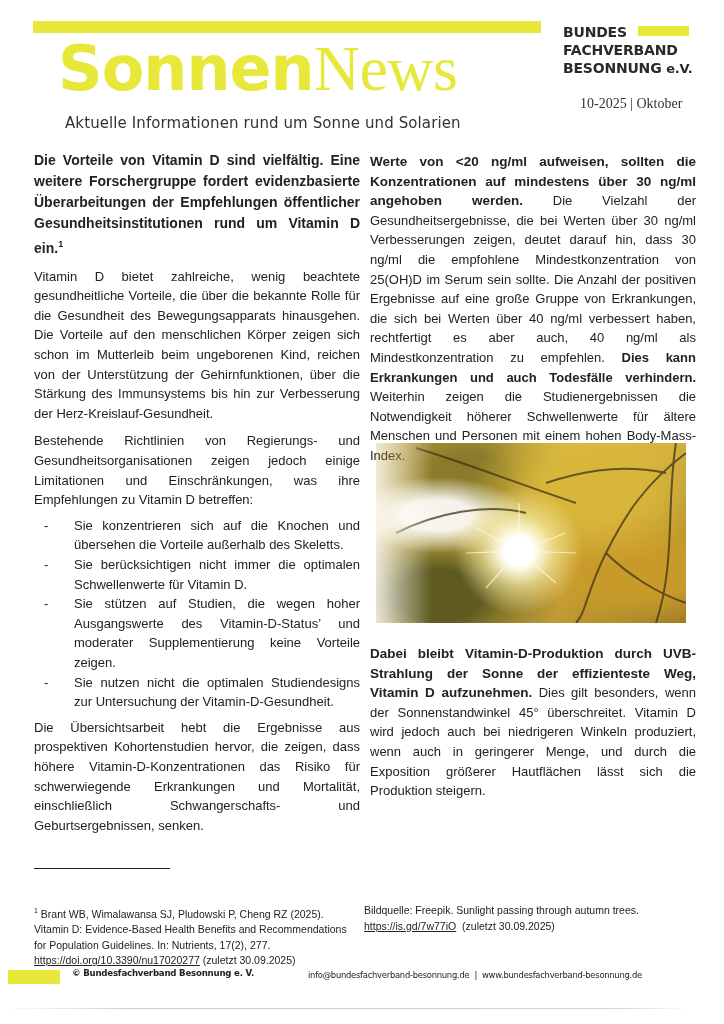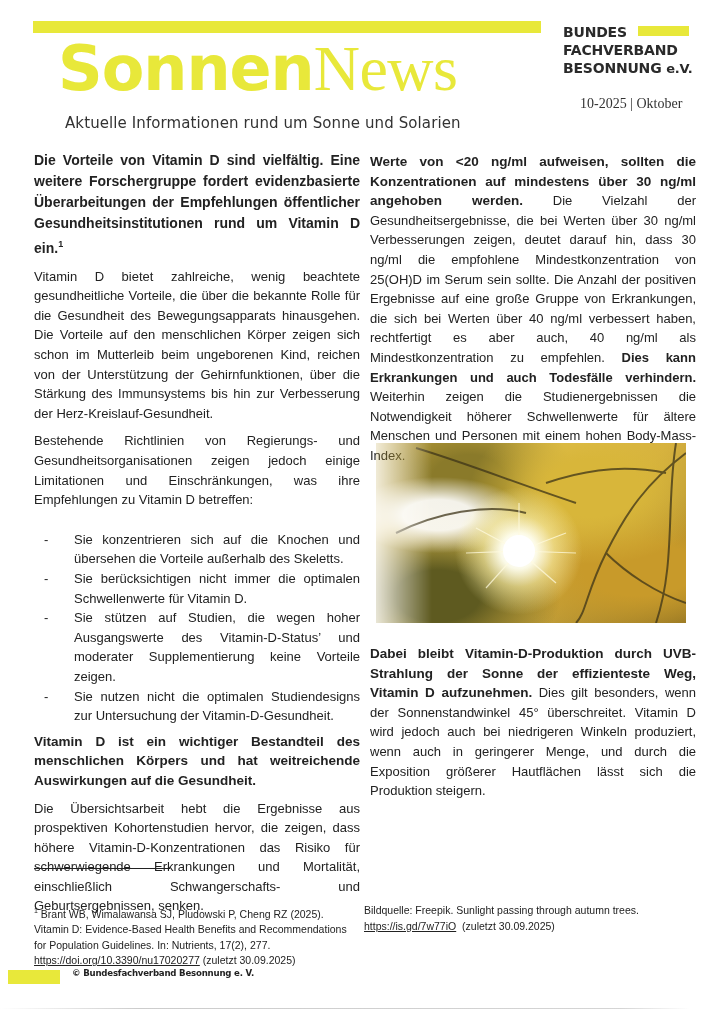--- a/index.html
+++ b/index.html
@@ -71,28 +71,27 @@
 <div class="abs logo">
   <div class="line">BUNDES</div>
   <div class="line">FACHVERBAND</div>
   <div class="line"><span>BESONNUNG</span> <span class="ev">e.V.</span></div>
 </div>
 <div class="abs issue">10-2025 | Oktober</div>
 
 <div class="abs col col-left">
   <p class="h-lead"><span>Die Vorteile von Vitamin D sind vielfältig. Eine weitere Forschergruppe fordert evidenzbasierte Überarbeitungen der Empfehlungen öffentlicher Gesundheitsinstitutionen rund um Vitamin D ein.</span><sup style="font-size:9px;">1</sup></p>
   <p>Vitamin D bietet zahlreiche, wenig beachtete gesundheitliche Vorteile, die über die bekannte Rolle für die Gesundheit des Bewegungsapparats hinausgehen. Die Vorteile auf den menschlichen Körper zeigen sich schon im Mutterleib beim ungeborenen Kind, reichen von der Unterstützung der Gehirnfunktionen, über die Stärkung des Immunsystems bis hin zur Verbesserung der Herz-Kreislauf-Gesundheit.</p>
-  <p style="margin-bottom:20px;">Bestehende Richtlinien von Regierungs- und Gesundheitsorganisationen zeigen jedoch einige Limitationen und Einschränkungen, was ihre Empfehlungen zu Vitamin D betreffen:</p>
+  <p style="margin-bottom:6px;">Bestehende Richtlinien von Regierungs- und Gesundheitsorganisationen zeigen jedoch einige Limitationen und Einschränkungen, was ihre Empfehlungen zu Vitamin D betreffen:</p>
   <ul>
     <li><span class="dash">-</span><span>Sie konzentrieren sich auf die Knochen und übersehen die Vorteile außerhalb des Skeletts.</span></li>
     <li><span class="dash">-</span><span>Sie berücksichtigen nicht immer die optimalen Schwellenwerte für Vitamin D.</span></li>
     <li><span class="dash">-</span><span>Sie stützen auf Studien, die wegen hoher Ausgangswerte des Vitamin-D-Status’ und moderater Supplementierung keine Vorteile zeigen.</span></li>
     <li><span class="dash">-</span><span>Sie nutzen nicht die optimalen Studiendesigns zur Untersuchung der Vitamin-D-Gesundheit.</span></li>
   </ul>
-  <p class="b" style="font-size:13.5px;">Vitamin D ist ein wichtiger Bestandteil des menschlichen Körpers und hat weitreichende Auswirkungen auf die Gesundheit.</p>
   <p>Die Übersichtsarbeit hebt die Ergebnisse aus prospektiven Kohortenstudien hervor, die zeigen, dass höhere Vitamin-D-Konzentrationen das Risiko für schwerwiegende Erkrankungen und Mortalität, einschließlich Schwangerschafts- und Geburtsergebnissen, senken.</p>
 </div>
 
 <div class="abs col col-right">
   <p><span class="b" style="font-size:13.5px;">Werte von &lt;20 ng/ml aufweisen, sollten die Konzentrationen auf mindestens über 30 ng/ml angehoben werden.</span> <span>Die Vielzahl der Gesundheitsergebnisse, die bei Werten über 30 ng/ml Verbesserungen zeigen, deutet darauf hin, dass 30 ng/ml die empfohlene Mindestkonzentration von 25(OH)D im Serum sein sollte. Die Anzahl der positiven Ergebnisse auf eine große Gruppe von Erkrankungen, die sich bei Werten über 40 ng/ml verbessert haben, rechtfertigt es aber auch, 40 ng/ml als Mindestkonzentration zu empfehlen.</span> <span class="b">Dies kann Erkrankungen und auch Todesfälle verhindern.</span> <span>Weiterhin zeigen die Studienergebnissen die Notwendigkeit höherer Schwellenwerte für ältere Menschen und Personen mit einem hohen Body-Mass-Index.</span></p>
 </div>
 
 <div class="abs photo" title="Sonnenlicht durch herbstliche Baumkronen">
   <svg width="310" height="180" viewBox="0 0 310 180">
     <g stroke="#3d3418" stroke-width="2" fill="none" opacity="0.75">
@@ -126,14 +125,15 @@
   <a class="lnk">https://doi.org/10.3390/nu17020277</a> <span>(zuletzt 30.09.2025)</span>
 </div>
 <div class="abs imgcredit">
   <span>Bildquelle: Freepik. Sunlight passing through autumn trees.</span><br>
   <a class="lnk">https://is.gd/7w77iO</a>&nbsp; <span>(zuletzt 30.09.2025)</span>
 </div>
 
 <div class="abs foot-bar"></div>
 <div class="abs foot-copy">© Bundesfachverband Besonnung e. V.</div>
 <div class="abs foot-addr">
+  <div style="padding-left:55px;"><span>info@bundesfachverband-besonnung.de</span><span class="sep">|</span><span>www.bundesfachverband-besonnung.de</span></div>
 </div>
 <div class="abs scan-line"></div>
 
 </body></html>

